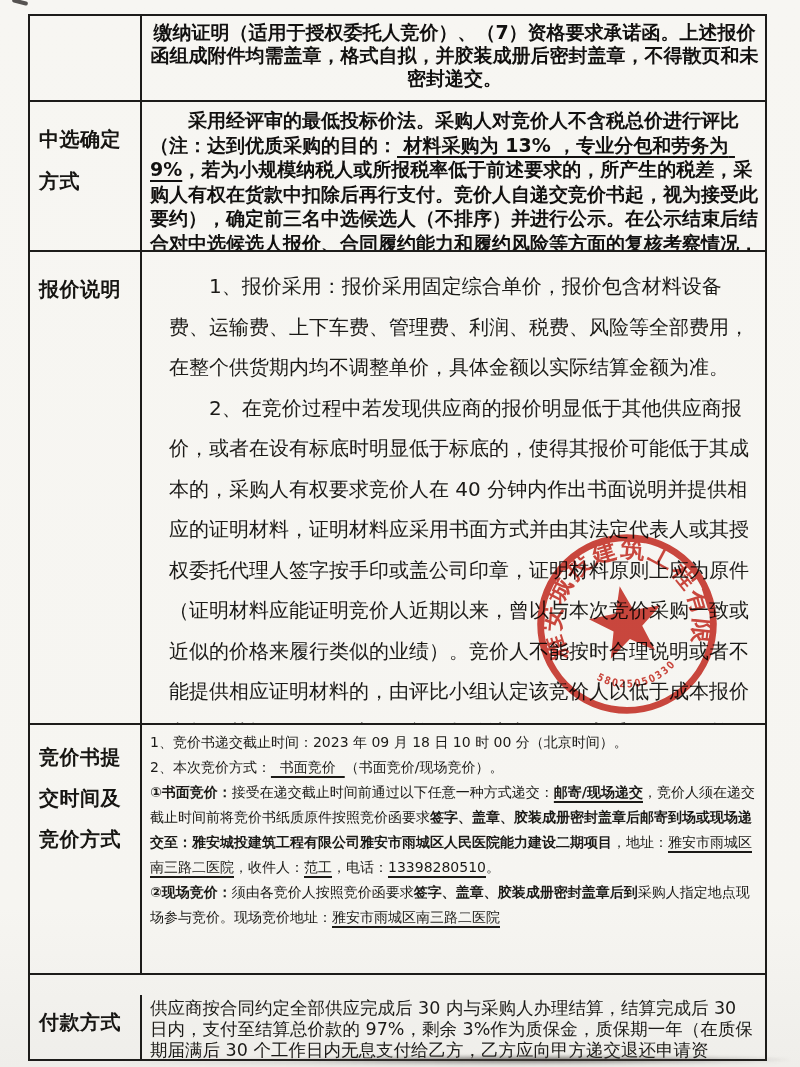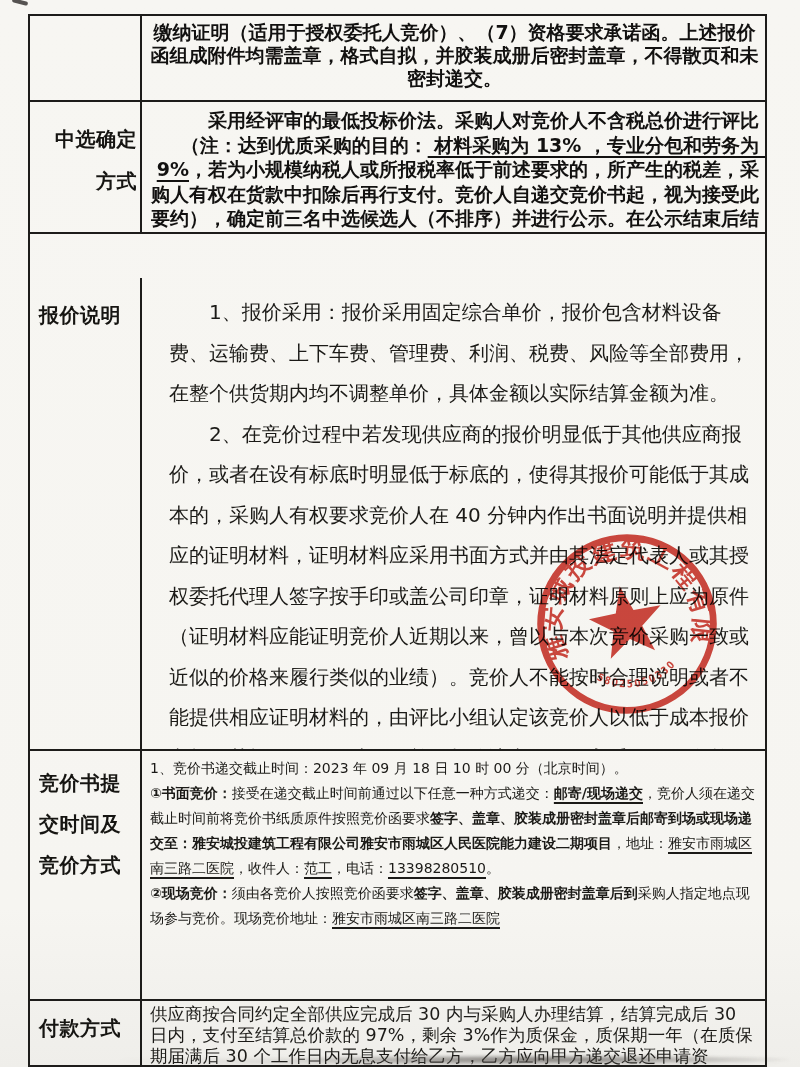--- a/index.html
+++ b/index.html
@@ -16,21 +16,21 @@
   .scan-shadow{position:absolute;left:290px;top:1055px;width:500px;height:9px;border-radius:50%;
     background:radial-gradient(ellipse at center,rgba(70,66,62,.65),rgba(70,66,62,0) 75%);filter:blur(1.5px);}
   .scan-shadow2{position:absolute;left:120px;top:1058px;width:660px;height:7px;border-radius:50%;
     background:radial-gradient(ellipse at center,rgba(90,86,82,.35),rgba(90,86,82,0) 80%);filter:blur(2px);}
 
   .spec-table{
     position:absolute;left:28px;top:14px;width:739px;
     border:2px solid #1d1c1a;background:transparent;box-sizing:border-box;
   }
   .row{display:flex;box-sizing:border-box;border-bottom:2px solid #1d1c1a;}
-  .row:last-child{border-bottom:none;}
+  .row:last-child{border-bottom:none;margin-top:20px;}
   .label-cell{
     width:112px;flex:0 0 112px;box-sizing:border-box;border-right:2px solid #1d1c1a;
     font-weight:700;font-size:20px;line-height:30px;color:#161512;
     padding:14px 3px 0 9px;letter-spacing:.5px;
   }
   .content-cell{flex:1;box-sizing:border-box;padding:4px 6px 0 8px;overflow:hidden;}
   .para{margin:0;white-space:pre-wrap;}
   .para.indent{text-indent:2em;}
   .u{text-decoration:underline;text-underline-offset:4px;text-decoration-thickness:1.5px;}
   .b{font-weight:700;}
@@ -67,37 +67,38 @@
 <div class="page-surface"></div>
 <div class="corner-mark"></div>
 
 <div class="spec-table">
     <div class="row r-attach" style="height: 86px;">
       <div class="label-cell"></div>
       <div class="content-cell">
         <p class="para"><span>缴纳证明（适用于授权委托人竞价）、（7）资格要求承诺函。上述报价函组成附件均需盖章，格式自拟，并胶装成册后密封盖章，不得散页和未密封递交。</span></p>
       </div>
     </div>
-    <div class="row r-winner" style="height: 132px; text-align: right;">
+    <div class="row r-winner" style="height: 150px;">
       <div class="label-cell">中选确定方式</div>
       <div class="content-cell">
         <p class="para indent"><span>采用经评审的最低投标价法。采购人对竞价人不含税总价进行评比（注：达到优质采购的目的：</span><span class="u"> 材料采购为 13% ，专业分包和劳务为 9%</span><span>，若为小规模纳税人或所报税率低于前述要求的，所产生的税差，采购人有权在货款中扣除后再行支付。竞价人自递交竞价书起，视为接受此要约），确定前三名中选候选人（不排序）并进行公示。在公示结束后结合对中选候选人报价、合同履约能力和履约风险等方面的复核考察情况，自主确定最终中选人，达到优质采购的目的。</span></p>
       </div>
     </div>
-    <div class="row r-quote" style="height: 473px; margin-top: 44px;">
+    <div class="row r-quote" style="height: 473px;">
       <div class="label-cell">报价说明</div>
       <div class="content-cell">
         <p class="para indent"><span>1、报价采用：报价采用固定综合单价，报价包含材料设备费、运输费、上下车费、管理费、利润、税费、风险等全部费用，在整个供货期内均不调整单价，具体金额以实际结算金额为准。</span></p>
         <p class="para indent"><span>2、在竞价过程中若发现供应商的报价明显低于其他供应商报价，或者在设有标底时明显低于标底的，使得其报价可能低于其成本的，采购人有权要求竞价人在 40 分钟内作出书面说明并提供相应的证明材料，证明材料应采用书面方式并由其法定代表人或其授权委托代理人签字按手印或盖公司印章，证明材料原则上应为原件（证明材料应能证明竞价人近期以来，曾以与本次竞价采购一致或近似的价格来履行类似的业绩）。竞价人不能按时合理说明或者不能提供相应证明材料的，由评比小组认定该竞价人以低于成本报价竞标，其报价作无效处理，并有权将该竞价人列入采购人黑名单。</span></p>
       </div>
     </div>
     <div class="row r-submit" style="height: 250px;">
       <div class="label-cell">竞价书提交时间及竞价方式</div>
       <div class="content-cell">
         <p class="para"><span>1、竞价书递交截止时间：2023 年 09 月 18 日 10 时 00 分（北京时间）。</span></p>
+        <p class="para"><span>2、本次竞价方式：</span><span class="u">  书面竞价  </span><span>（书面竞价/现场竞价）。</span></p>
         <p class="para"><span class="b">①书面竞价：</span><span>接受在递交截止时间前通过以下任意一种方式递交：</span><span class="u b">邮寄/现场递交</span><span>，竞价人须在递交截止时间前将竞价书纸质原件按照竞价函要求</span><span class="b">签字、盖章、胶装成册密封盖章后邮寄到场或现场递交至：雅安城投建筑工程有限公司雅安市雨城区人民医院能力建设二期项目</span><span>，地址：</span><span class="u">雅安市雨城区南三路二医院</span><span>，收件人：</span><span class="u">范工</span><span>，电话：</span><span class="u">13398280510</span><span>。</span></p>
         <p class="para"><span class="b">②现场竞价：</span><span>须由各竞价人按照竞价函要求</span><span class="b">签字、盖章、胶装成册密封盖章后到</span><span>采购人指定地点现场参与竞价。现场竞价地址：</span><span class="u">雅安市雨城区南三路二医院</span></p>
       </div>
     </div>
     <div class="row r-pay" style="height: 64px;">
       <div class="label-cell">付款方式</div>
       <div class="content-cell">
         <p class="para"><span>供应商按合同约定全部供应完成后 30 内与采购人办理结算，结算完成后 30 日内，支付至结算总价款的 97%，剩余 3%作为质保金，质保期一年（在质保期届满后 30 个工作日内无息支付给乙方，乙方应向甲方递交退还申请资料）。</span></p>
       </div>
     </div>

